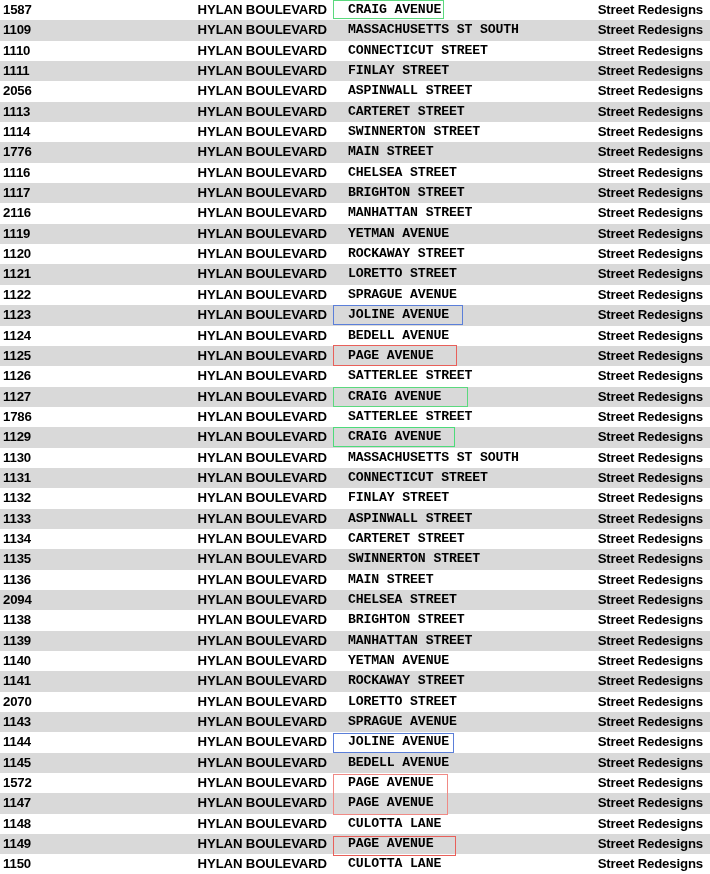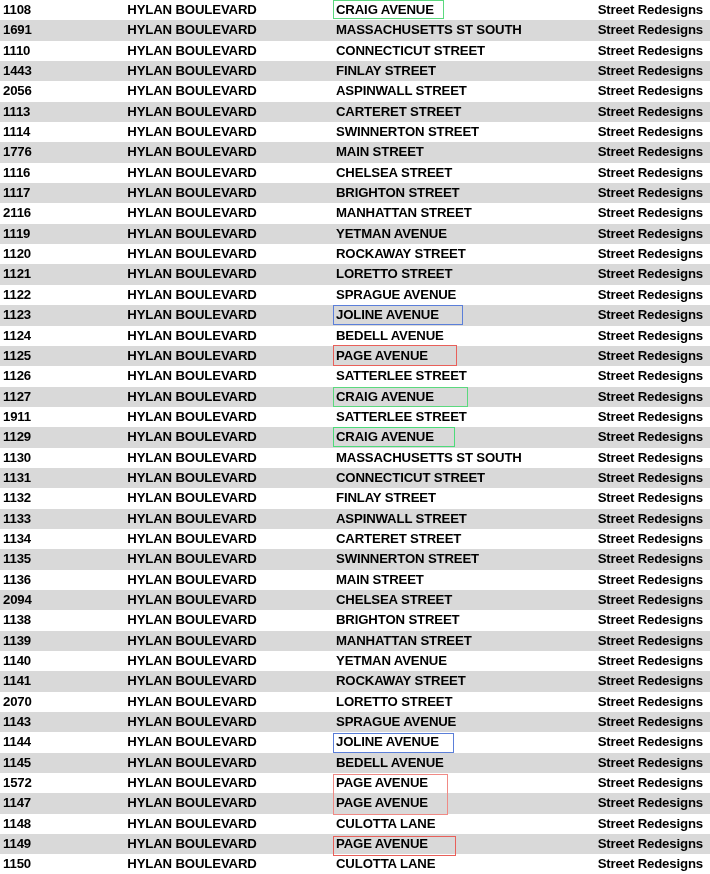--- a/index.html
+++ b/index.html
@@ -43,26 +43,27 @@
     letter-spacing: -0.15px;
   }
   .c-id {
     left: 3px;
     width: 52px;
     text-align: left;
   }
   .c-main {
     left: 57px;
     width: 270px;
-    text-align: center;
+    text-align: right;
   }
   .c-cross {
-    left: 336px;
+    left: 348px;
     width: 230px;
     text-align: left;
+    font-family: Liberation Mono, monospace;
   }
   .c-cat {
     left: 495px;
     width: 208px;
     text-align: right;
   }
   
   .hl {
     position: absolute;
     box-sizing: border-box;
@@ -84,39 +85,39 @@
   .hl-red-soft {
     border: 1.5px solid #f08a85;
   }
 </style>
 </head>
 <body>
 
 <div id="sheet">
   <div id="rows-container">
       <div class="row plain">
-        <span class="cell c-id">1108</span>
+        <span class="cell c-id">1587</span>
         <span class="cell c-main">HYLAN BOULEVARD</span>
         <span class="cell c-cross">CRAIG AVENUE</span>
         <span class="cell c-cat">Street Redesigns</span>
       </div>
       <div class="row band">
-        <span class="cell c-id">1691</span>
+        <span class="cell c-id">1109</span>
         <span class="cell c-main">HYLAN BOULEVARD</span>
         <span class="cell c-cross">MASSACHUSETTS ST SOUTH</span>
         <span class="cell c-cat">Street Redesigns</span>
       </div>
       <div class="row plain">
         <span class="cell c-id">1110</span>
         <span class="cell c-main">HYLAN BOULEVARD</span>
         <span class="cell c-cross">CONNECTICUT STREET</span>
         <span class="cell c-cat">Street Redesigns</span>
       </div>
       <div class="row band">
-        <span class="cell c-id">1443</span>
+        <span class="cell c-id">1111</span>
         <span class="cell c-main">HYLAN BOULEVARD</span>
         <span class="cell c-cross">FINLAY STREET</span>
         <span class="cell c-cat">Street Redesigns</span>
       </div>
       <div class="row plain">
         <span class="cell c-id">2056</span>
         <span class="cell c-main">HYLAN BOULEVARD</span>
         <span class="cell c-cross">ASPINWALL STREET</span>
         <span class="cell c-cat">Street Redesigns</span>
       </div>
@@ -204,21 +205,21 @@
         <span class="cell c-cross">SATTERLEE STREET</span>
         <span class="cell c-cat">Street Redesigns</span>
       </div>
       <div class="row band">
         <span class="cell c-id">1127</span>
         <span class="cell c-main">HYLAN BOULEVARD</span>
         <span class="cell c-cross">CRAIG AVENUE</span>
         <span class="cell c-cat">Street Redesigns</span>
       </div>
       <div class="row plain">
-        <span class="cell c-id">1911</span>
+        <span class="cell c-id">1786</span>
         <span class="cell c-main">HYLAN BOULEVARD</span>
         <span class="cell c-cross">SATTERLEE STREET</span>
         <span class="cell c-cat">Street Redesigns</span>
       </div>
       <div class="row band">
         <span class="cell c-id">1129</span>
         <span class="cell c-main">HYLAN BOULEVARD</span>
         <span class="cell c-cross">CRAIG AVENUE</span>
         <span class="cell c-cat">Street Redesigns</span>
       </div>

